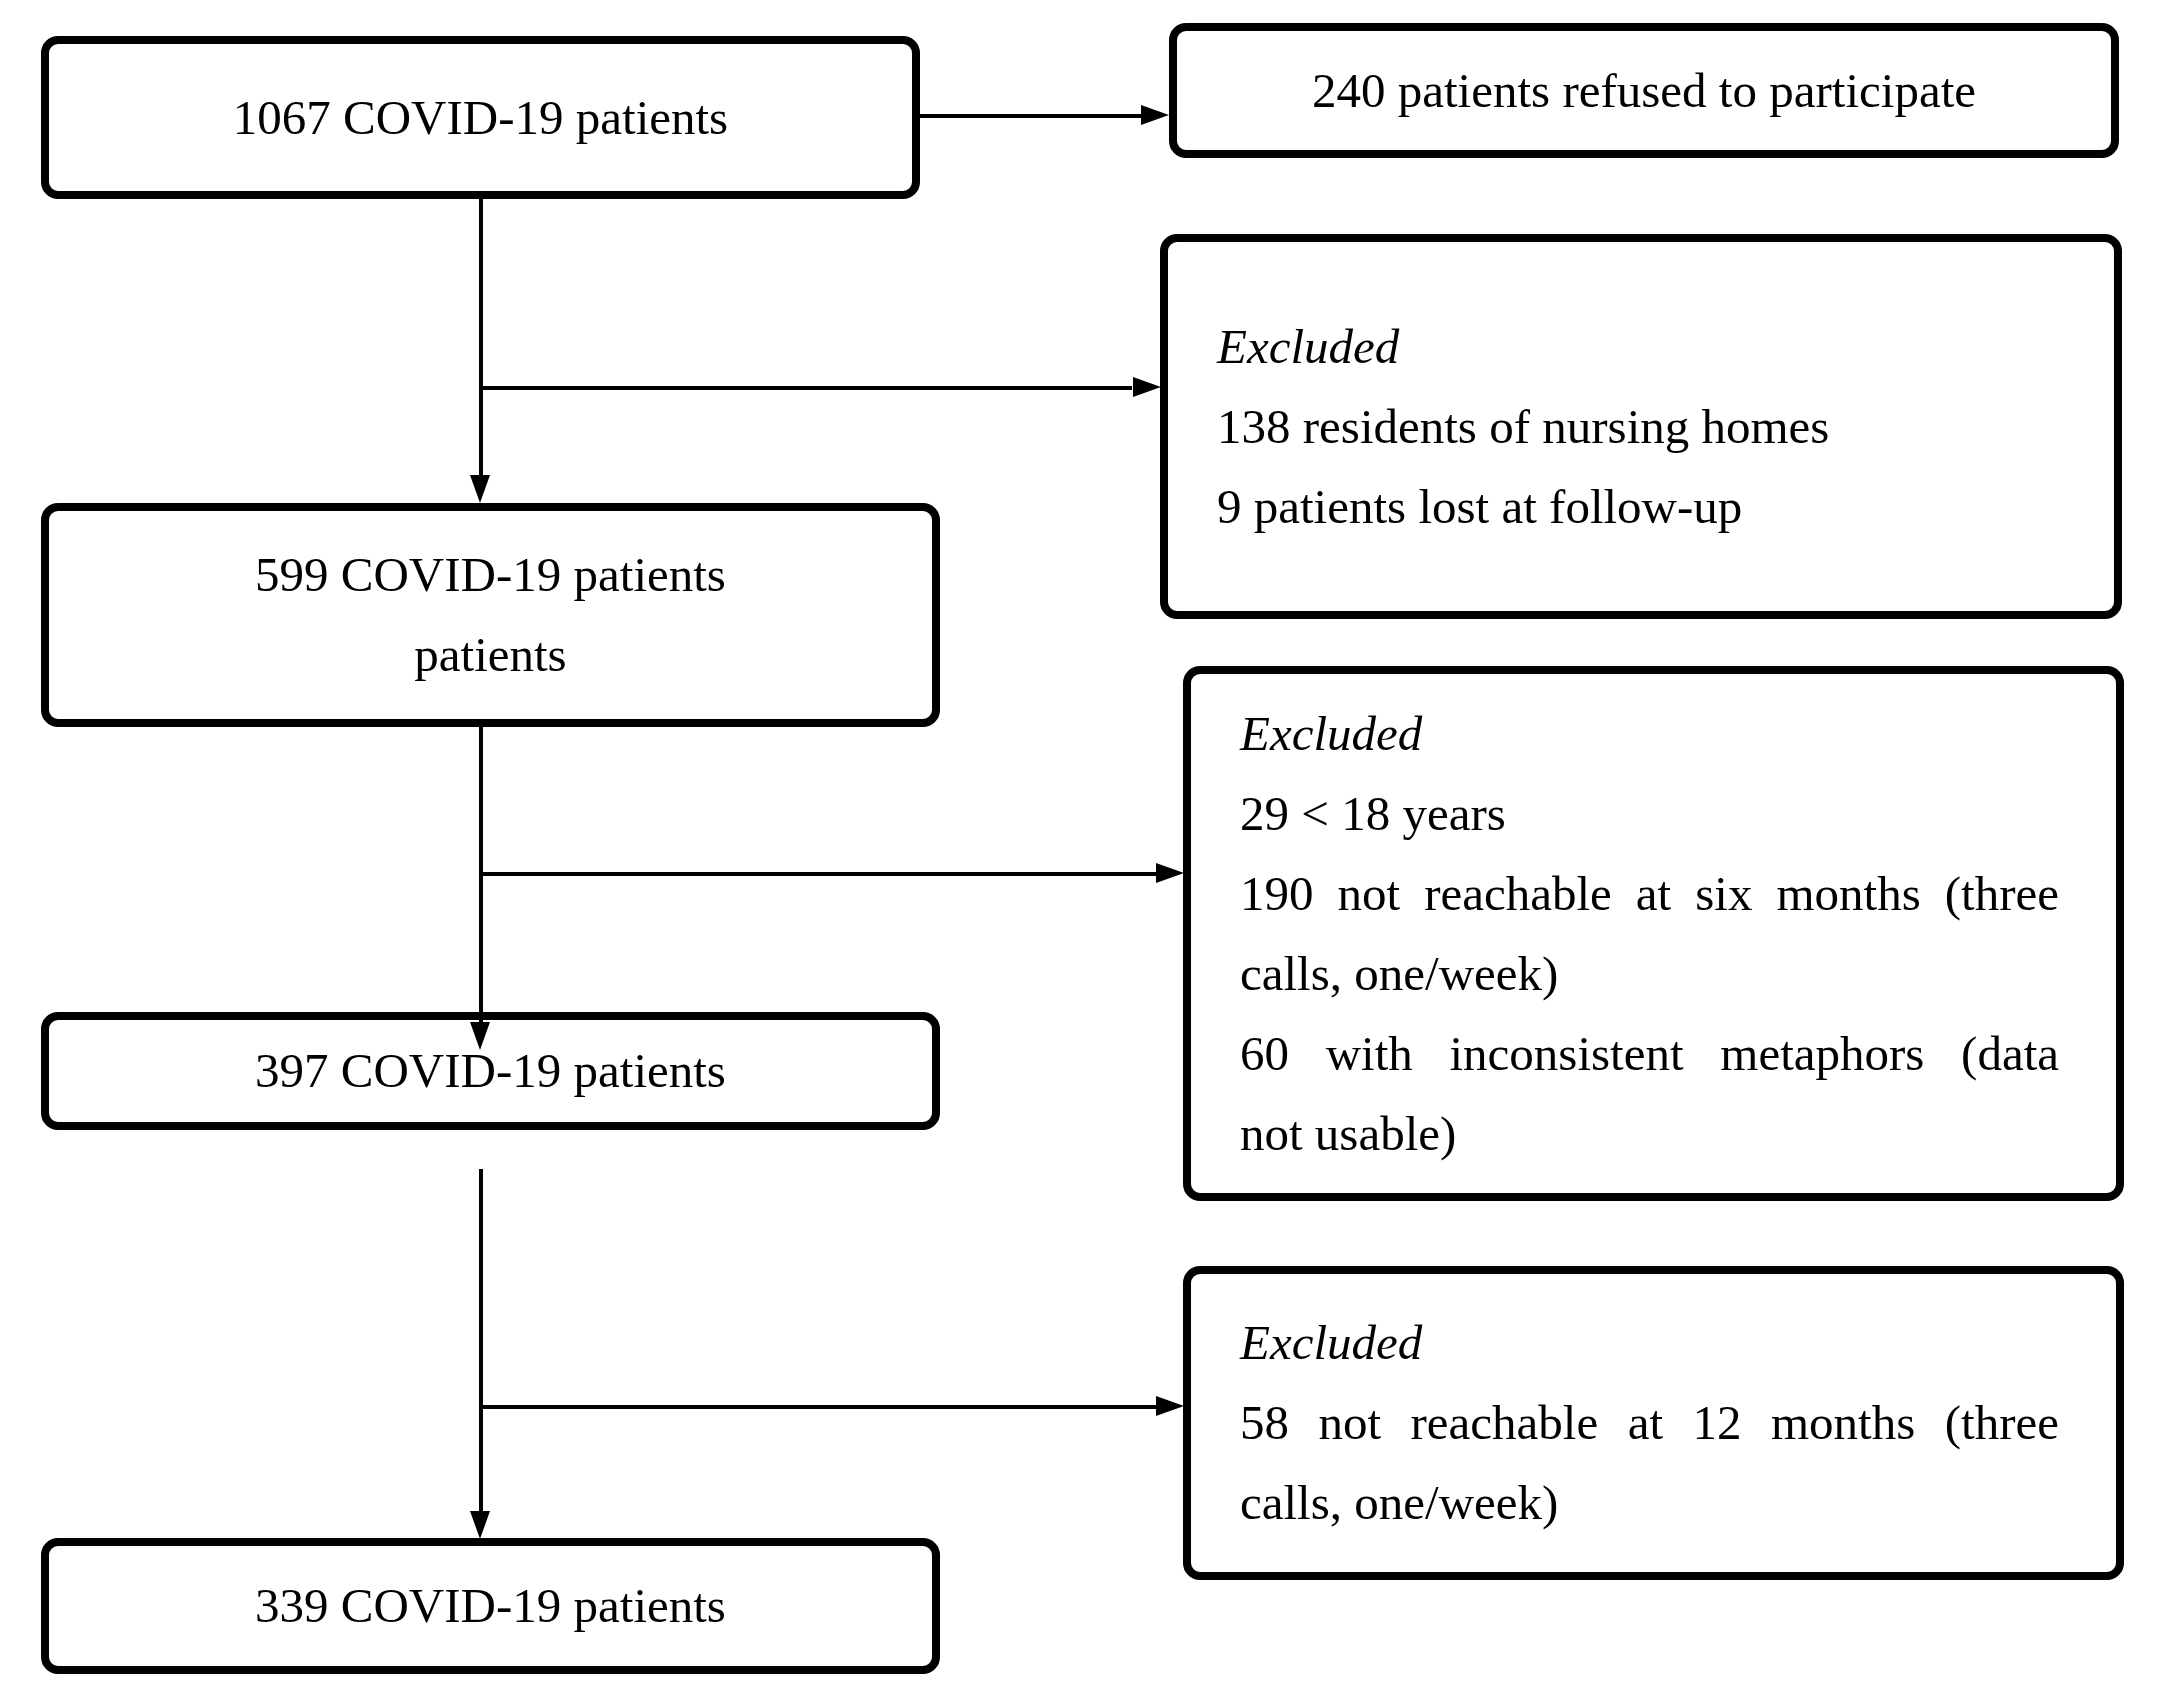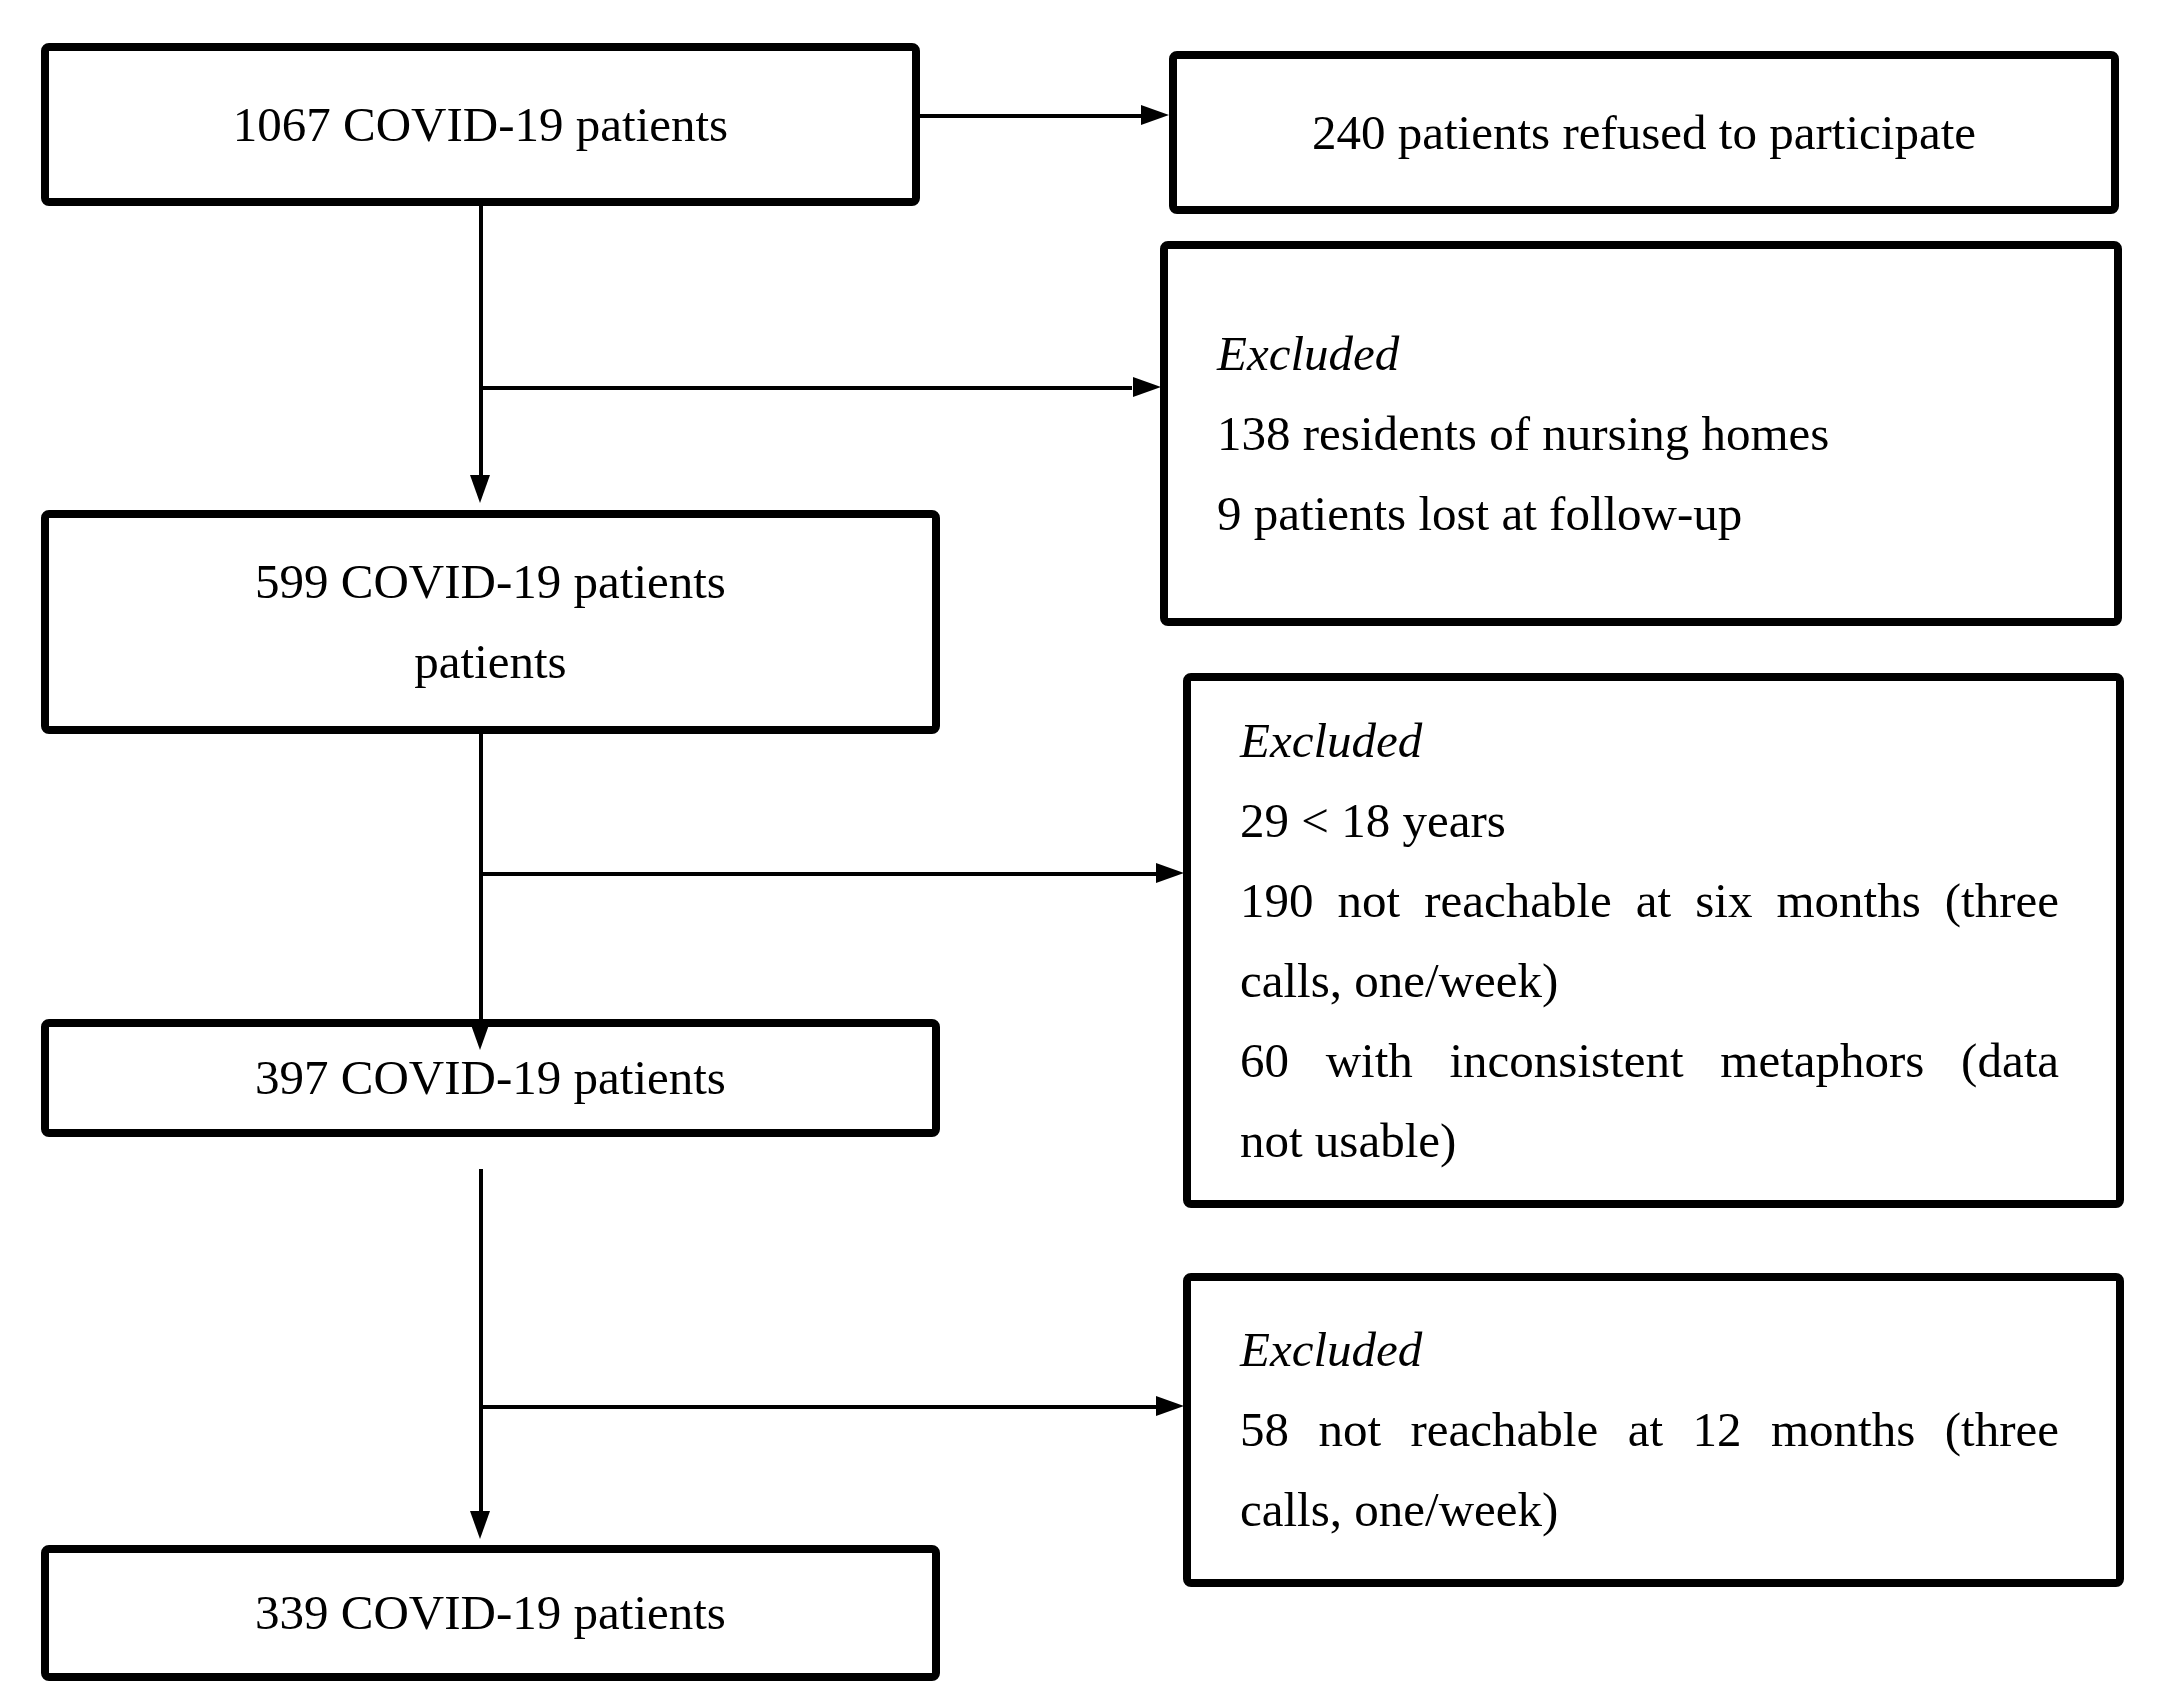--- a/index.html
+++ b/index.html
@@ -5,29 +5,28 @@
   html,body{margin:0;padding:0;background:#ffffff;}
   body{
     position:relative;
     width:2161px;height:1707px;
     font-family:"Liberation Serif","DejaVu Serif",serif;
     color:#000;
   }
   .box{
     position:absolute;
     border:8.3px solid #000;
-    border-radius:8px;
+    border-radius:17px;
     background:#fff;
     box-sizing:border-box;
     display:flex;
     flex-direction:column;
     justify-content:center;
     font-size:49px;
     line-height:80px;
-    margin-top:7px;
   }
   .process{
     align-items:center;
     text-align:center;
   }
   .side{
     align-items:stretch;
     text-align:left;
   }
   .tline{white-space:nowrap;}
@@ -65,21 +64,21 @@
 </style>
 </head>
 <body>
 
 <div style="position:absolute;inset:0;">
 
   <div class="box process" style="left:41px;top:36px;width:879px;height:163px;">
     <div class="tline">1067 COVID-19 patients</div>
   </div>
 
-  <div class="box process" style="left:1169px;top:44px;width:950px;height:163px;">
+  <div class="box process" style="left:1169px;top:23px;width:950px;height:135px;">
     <div class="tline">240 patients refused to participate</div>
   </div>
 
   <div class="box side" style="left:1160px;top:234px;width:962px;height:385px;">
     <div class="sline header">Excluded</div>
     <div class="sline">138 residents of nursing homes</div>
     <div class="sline">9 patients lost at follow-up</div>
   </div>
 
   <div class="box process" style="left:41px;top:503px;width:899px;height:224px;">

